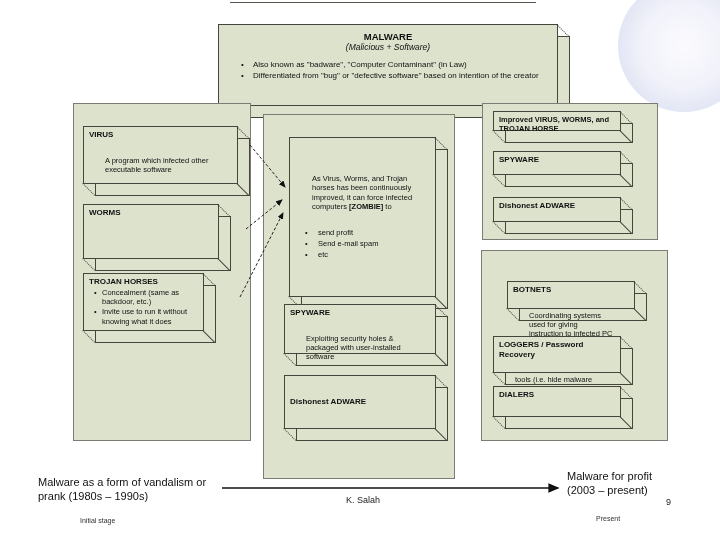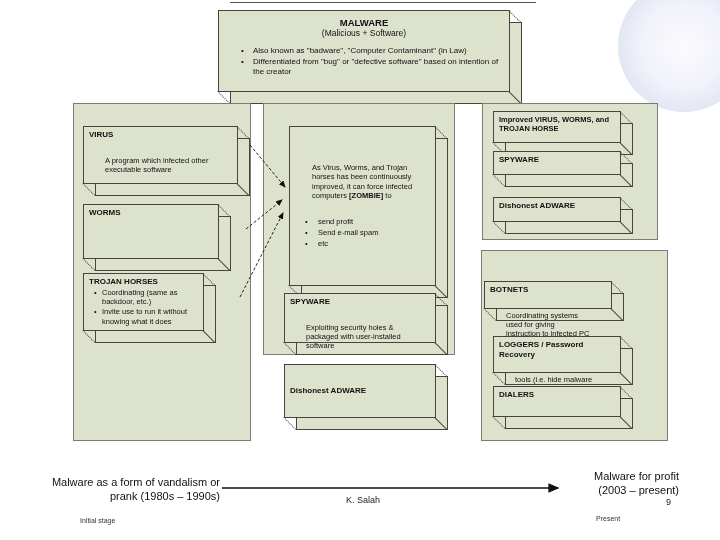--- a/index.html
+++ b/index.html
@@ -29,48 +29,48 @@
   .ct{position:relative;padding:3px 5px;}
   .t{font-size:8px;font-weight:700;line-height:1.2;margin:0;}
   .b{font-size:7.5px;line-height:1.25;margin:16px;}
   .card ul{margin:1px 0 0 0;padding:0 0 0 4px;list-style:none;font-size:7.5px;line-height:1.25;}
   .card li{position:relative;padding-left:9px;margin:0 0 1px 0;}
   .card li::before{content:"\2022";position:absolute;left:1px;}
 
   
   .mwbox .ct{padding:6px 10px 4px 10px;}
   .mwbox .t{font-size:9.5px;text-align:center;}
-  .mwbox .st{font-size:8.5px;text-align:center;margin:0 0 8px 0;}
+  .mwbox .st{font-size:8.5px;text-align:center;margin:0 0 8px 0;font-style:italic;}
   .mwbox ul{font-size:8px;padding-left:8px;}
   .mwbox li{padding-left:16px;margin-bottom:1px;}
   .mwbox li::before{left:4px;}
 
   .zombie .ct{padding:20px 6px 4px 6px;}
   .zombie .b b{font-weight:700;}
   .zombie ul{padding-left:8px;margin-top:2px;}
   .zombie li{padding-left:14px;margin-bottom:2px;}
   .center-title{display:flex;align-items:center;}
   .center-title .ct{width:100%;}
 
   svg.overlay{position:absolute;left:0;top:0;pointer-events:none;}
 
-  .lbl{position:absolute;text-align:right;font-size:11px;line-height:1.3;color:#111;}
+  .lbl{position:absolute;text-align:left;font-size:11px;line-height:1.3;color:#111;}
   .sub{position:absolute;font-size:7px;color:#333;}
   .footer-author{position:absolute;left:300px;top:495px;width:80px;text-align:right;font-size:9px;color:#222;}
   .page-num{position:absolute;left:666px;top:497px;font-size:9px;color:#222;}
 </style>
 </head>
 <body>
 
 <div class="slide">
 
   <div class="deco-circle"></div>
   <div class="topline"></div>
 
-  <div class="card mwbox" style="left:218px;top:10px;width:292px;height:82px">
+  <div class="card mwbox" style="left:218px;top:24px;width:340px;height:82px">
     <i class="dbl"></i>
     <i class="dbr"></i>
     <div class="ct">
       <div class="t">MALWARE</div>
       <div class="st">(Malicious + Software)</div>
       <ul>
         <li>Also known as "badware", "Computer Contaminant" (in Law)</li>
         <li>Differentiated from "bug" or "defective software" based on intention of the creator</li>
       </ul>
     </div>
@@ -91,28 +91,28 @@
       <div class="ct">
         <div class="t">WORMS</div>
       </div>
     </div>
     <div class="card" style="left:9px;top:169px;width:121px;height:58px">
       <i class="dbl"></i>
       <i class="dbr"></i>
       <div class="ct">
         <div class="t">TROJAN HORSES</div>
         <ul>
-          <li>Coordinating (same as backdoor, etc.)</li>
+          <li>Concealment (same as backdoor, etc.)</li>
           <li>Invite use to run it without knowing what it does</li>
         </ul>
       </div>
     </div>
   </div>
 
-  <div class="cont" style="left:263px;top:103px;width:192px;height:252px">
+  <div class="cont" style="left:263px;top:114px;width:192px;height:365px">
     <div class="card zombie" style="left:25px;top:22px;width:147px;height:160px">
       <i class="dbl"></i>
       <i class="dbr"></i>
       <div class="ct">
         <p class="b"><span>As Virus, Worms, and Trojan horses has been continuously improved, it can force infected computers </span><b>[ZOMBIE]</b><span> to</span></p>
         <ul>
           <li>send profit</li>
           <li>Send e-mail spam</li>
           <li>etc</li>
         </ul>
@@ -129,21 +129,21 @@
     <div class="card center-title" style="left:20px;top:260px;width:152px;height:54px">
       <i class="dbl"></i>
       <i class="dbr"></i>
       <div class="ct">
         <div class="t">Dishonest ADWARE</div>
       </div>
     </div>
   </div>
 
   <div class="cont" style="left:482px;top:103px;width:176px;height:137px">
-    <div class="card" style="left:10px;top:7px;width:128px;height:32px">
+    <div class="card" style="left:10px;top:7px;width:128px;height:20px">
       <i class="dbl"></i>
       <i class="dbr"></i>
       <div class="ct">
           <div class="t" style="font-size:7.5px">Improved VIRUS, WORMS, and TROJAN HORSE</div>
         </div>
     </div>
     <div class="card" style="left:10px;top:47px;width:128px;height:24px">
       <i class="dbl"></i>
       <i class="dbr"></i>
       <div class="ct">
@@ -153,21 +153,21 @@
     <div class="card" style="left:10px;top:93px;width:128px;height:25px">
       <i class="dbl"></i>
       <i class="dbr"></i>
       <div class="ct">
           <div class="t">Dishonest ADWARE</div>
         </div>
     </div>
   </div>
 
   <div class="cont" style="left:481px;top:250px;width:187px;height:191px">
-    <div class="card" style="left:2px;top:30px;width:128px;height:28px">
+    <div class="card" style="left:25px;top:30px;width:128px;height:28px">
       <i class="dbl"></i>
       <i class="dbr"></i>
       <div class="ct">
         <div class="t">BOTNETS</div>
         <div class="b">Coordinating systems used for giving instruction to infected PC (i.e. via IRC channel)</div>
       </div>
     </div>
     <div class="card" style="left:11px;top:85px;width:128px;height:37px">
       <i class="dbl"></i>
       <i class="dbr"></i>

